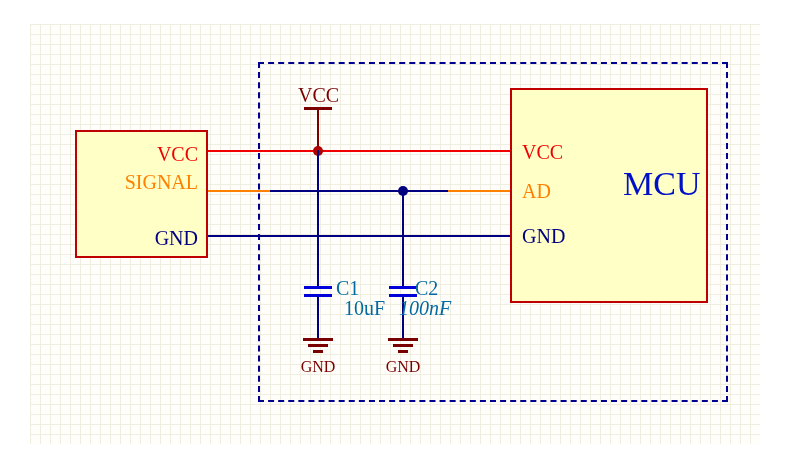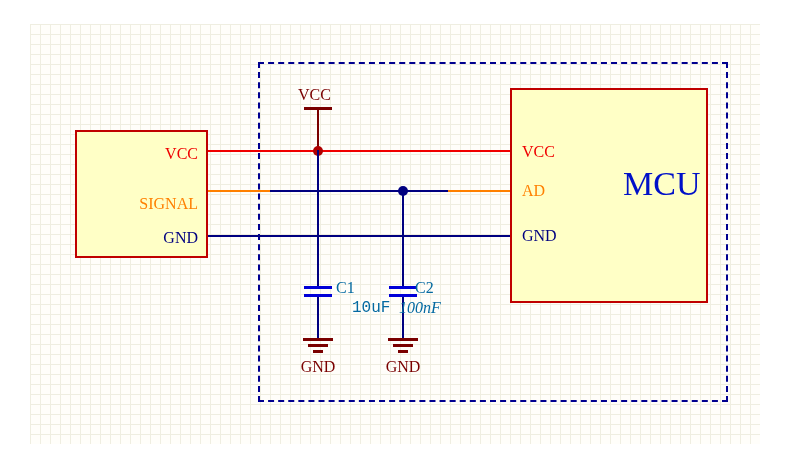--- a/index.html
+++ b/index.html
@@ -20,21 +20,21 @@
   }
   .boundary{
     position:absolute;border:2px dashed #000090;box-sizing:border-box;background:transparent;
   }
   .wire{position:absolute;}
   .w-red{background:#f00000;}
   .w-orange{background:#ff8000;}
   .w-blue{background:#000080;}
   .w-maroon{background:#7a0000;}
   .w-cap{background:#0000d8;}
-  .lbl{position:absolute;font-size:16px;line-height:18px;white-space:nowrap;}
+  .lbl{position:absolute;font-size:20px;line-height:18px;white-space:nowrap;}
   .c-red{color:#f00000;}
   .c-orange{color:#ff8000;}
   .c-blue{color:#000080;}
   .c-maroon{color:#7a0000;}
   .c-capblue{color:#0369a1;}
   .pin-right{right:8px;text-align:right;}
   .dot{position:absolute;border-radius:50%;}
   .mcu-title{
     position:absolute;font-size:34px;line-height:36px;color:#0010c8;
     font-family:"Liberation Serif", serif;
@@ -46,21 +46,21 @@
 <body>
 
 <div class="canvas">
 
   <div class="sheet"></div>
 
   <div class="boundary" style="left:258px;top:62px;width:470px;height:340px;"></div>
 
   <div class="compbox" style="left:75px;top:130px;width:133px;height:128px;">
     <span class="lbl c-red pin-right" style="top:13px;">VCC</span>
-    <span class="lbl c-orange pin-right" style="top:63px;">SIGNAL</span>
+    <span class="lbl c-orange pin-right" style="top:41px;">SIGNAL</span>
     <span class="lbl c-blue pin-right" style="top:97px;">GND</span>
   </div>
 
   <div class="compbox" style="left:510px;top:88px;width:198px;height:215px;">
     <span class="lbl c-red" style="left:10px;top:53px;">VCC</span>
     <span class="lbl c-orange" style="left:10px;top:92px;">AD</span>
     <span class="lbl c-blue" style="left:10px;top:137px;">GND</span>
     <span class="mcu-title" style="left:88px;top:76px;">MCU</span>
   </div>
 
@@ -73,21 +73,21 @@
   <span class="lbl c-maroon" style="left:298px;top:86px;">VCC</span>
   <div class="wire w-maroon" style="left:304px;top:107px;width:28px;height:3px;"></div>
   <div class="wire w-maroon" style="left:317px;top:107px;width:2px;height:45px;"></div>
   <div class="dot" style="left:313px;top:146px;width:10px;height:10px;background:#b00000;"></div>
 
   <div class="wire w-blue" style="left:317px;top:150px;width:2px;height:136px;"></div>
   <div class="wire w-cap" style="left:304px;top:286px;width:28px;height:3px;"></div>
   <div class="wire w-cap" style="left:304px;top:294px;width:28px;height:3px;"></div>
   <div class="wire w-blue" style="left:317px;top:297px;width:2px;height:41px;"></div>
   <span class="lbl c-capblue" style="left:336px;top:279px;">C1</span>
-  <span class="lbl c-capblue" style="left:352px;top:299px;font-family:Liberation Mono, monospace;">10uF</span>
+  <span class="lbl c-capblue" style="left:344px;top:299px;">10uF</span>
   <div class="wire w-maroon" style="left:303px;top:338px;width:30px;height:3px;"></div>
   <div class="wire w-maroon" style="left:308px;top:344px;width:20px;height:3px;"></div>
   <div class="wire w-maroon" style="left:313px;top:350px;width:10px;height:3px;"></div>
   <span class="gnd-text" style="left:296px;top:358px;">GND</span>
 
   <div class="dot" style="left:398px;top:186px;width:10px;height:10px;background:#000080;"></div>
   <div class="wire w-blue" style="left:402px;top:190px;width:2px;height:96px;"></div>
   <div class="wire w-cap" style="left:389px;top:286px;width:28px;height:3px;"></div>
   <div class="wire w-cap" style="left:389px;top:294px;width:28px;height:3px;"></div>
   <div class="wire w-blue" style="left:402px;top:297px;width:2px;height:41px;"></div>

